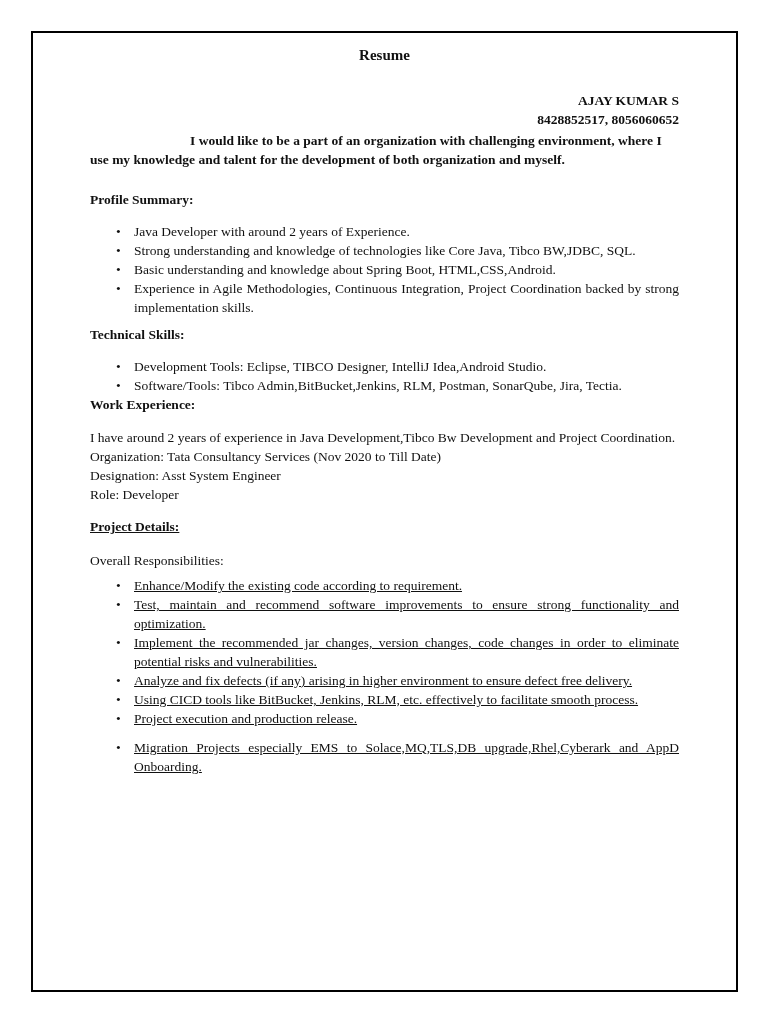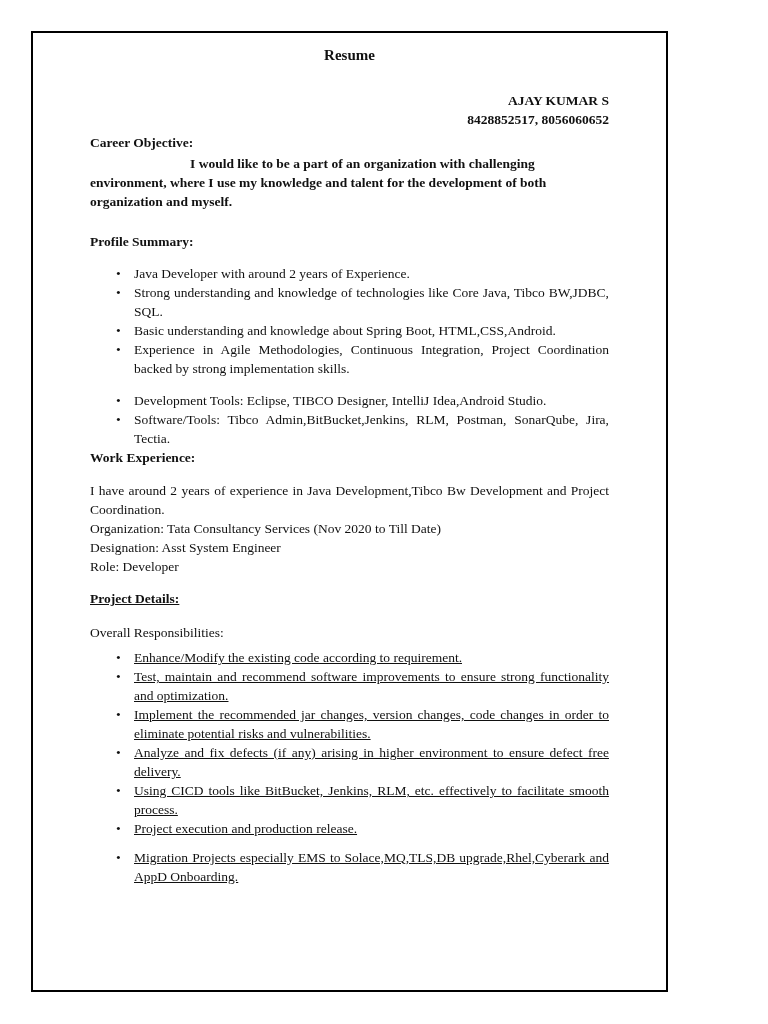--- a/index.html
+++ b/index.html
@@ -6,21 +6,21 @@
   html, body {
     width: 768px; height: 1024px;
     background: #ffffff;
     font-family: "Liberation Serif", "DejaVu Serif", serif;
     color: #111111;
     overflow: hidden;
   }
   .page {
     position: absolute;
     left: 31px; top: 31px;
-    width: 637px; height: 961px;
+    width: 707px; height: 961px;
     border: 2px solid #000000;
     background: #ffffff;
     padding: 13px 57px 0 57px;
     font-size: 13.5px;
     line-height: 19px;
   }
   .doc-title {
     text-align: center;
     font-weight: bold;
     font-size: 15px;
@@ -83,31 +83,31 @@
 <div class="page">
 
   <div class="doc-title">Resume</div>
 
   <div class="candidate-name">AJAY KUMAR S</div>
 
   <div class="contact-block">
     <div class="phone-line">8428852517, 8056060652</div>
   </div>
 
-  <h2 class="sec h-career">Career Objective:</h2>
   <p class="objective-text">I would like to be a part of an organization with challenging environment, where I use my knowledge and talent for the development of both organization and myself.</p>
 
   <h2 class="sec h-profile">Profile Summary:</h2>
   <ul class="bullets">
     <li>Java Developer with around 2 years of Experience.</li>
     <li>Strong understanding and knowledge of technologies like Core Java, Tibco BW,JDBC, SQL.</li>
     <li>Basic understanding and knowledge about Spring Boot, HTML,CSS,Android.</li>
     <li>Experience in Agile Methodologies, Continuous Integration, Project Coordination backed by strong implementation skills.</li>
   </ul>
 
+  <h2 class="sec h-tech">Technical Skills:</h2>
   <ul class="bullets">
     <li>Development Tools: Eclipse, TIBCO Designer, IntelliJ Idea,Android Studio.</li>
     <li>Software/Tools: Tibco Admin,BitBucket,Jenkins, RLM, Postman, SonarQube, Jira, Tectia.</li>
   </ul>
 
   <h2 class="sec h-work">Work Experience:</h2>
   <p class="work-summary">I have around 2 years of experience in Java Development,Tibco Bw Development and Project Coordination.</p>
   <div>Organization: Tata Consultancy Services (Nov 2020 to Till Date)</div>
   <div>Designation: Asst System Engineer</div>
   <div>Role: Developer</div>

